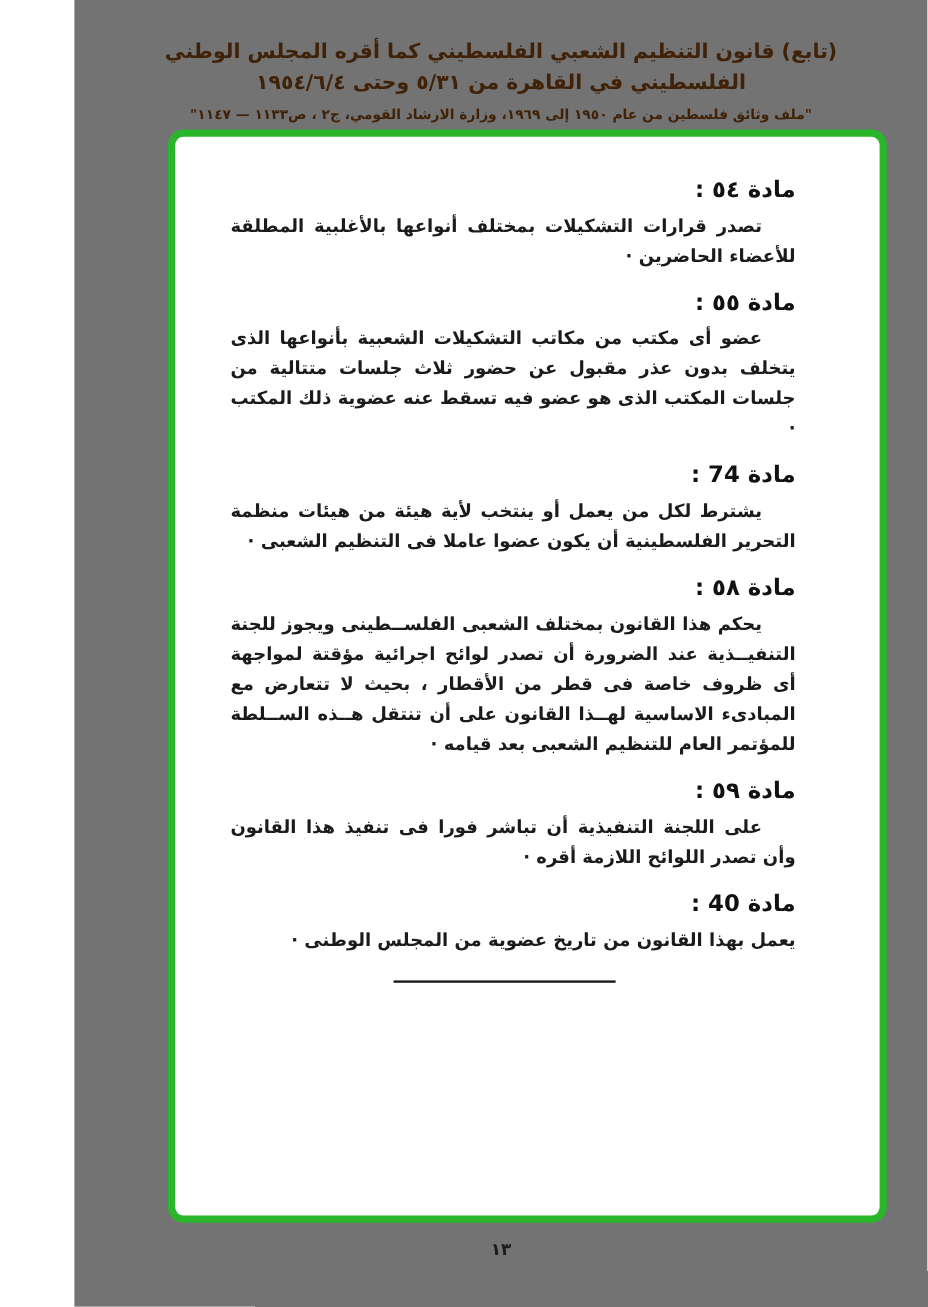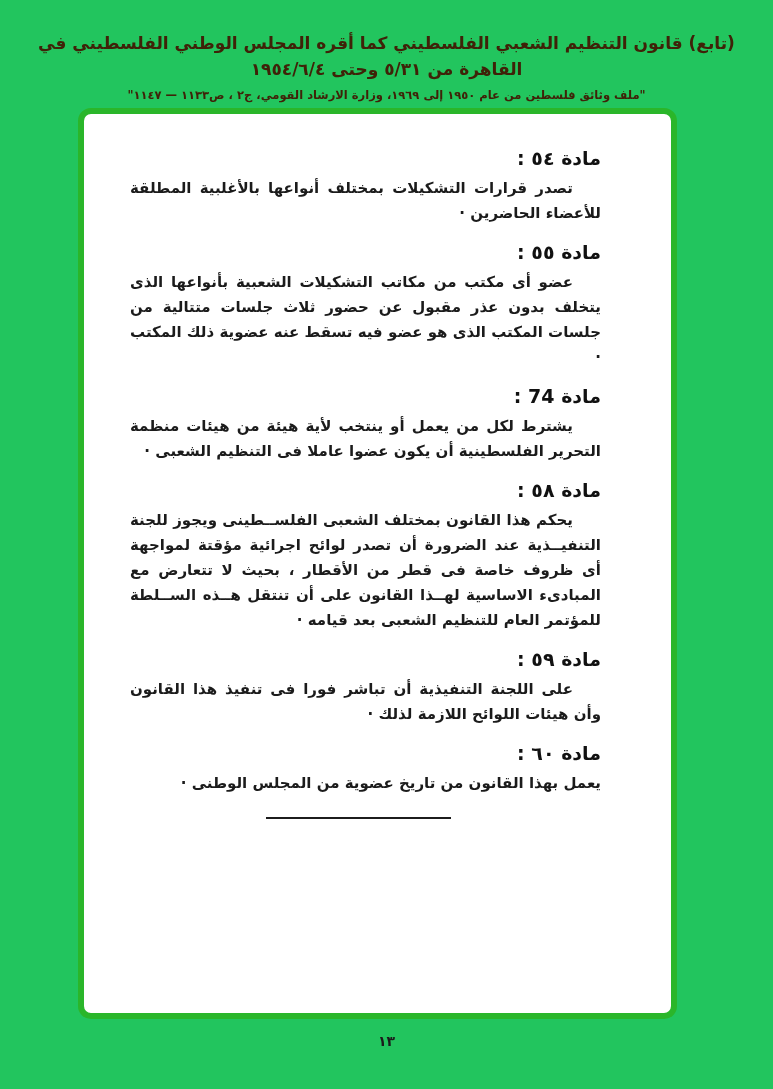--- a/index.html
+++ b/index.html
@@ -2,22 +2,22 @@
 <html lang="ar" dir="rtl"><head>
 <meta charset="utf-8">
 <style>
   html,body{
     margin:0; padding:0;
     background:#ffffff;
     font-family:"DejaVu Sans", sans-serif;
   }
   .page{
     position:relative;
-    width:773px; height:1089px;
-    background:#22c55e;
+    width:711px; height:1089px;
+    background:#737373;
     direction:rtl;
     overflow:hidden;
   }
   
   .header{
     position:absolute; top:30px; left:0; right:0;
     text-align:center;
     color:#3f2208;
   }
   .header .title{
@@ -107,25 +107,25 @@
       </section>
 
 
       <section class="article">
         <h3>مادة ٥٨ :</h3>
         <p class="indent">يحكم هذا القانون بمختلف الشعبى الفلســطينى ويجوز للجنة التنفيــذية عند الضرورة أن تصدر لوائح اجرائية مؤقتة لمواجهة أى ظروف خاصة فى قطر من الأقطار ، بحيث لا تتعارض مع المبادىء الاساسية لهــذا القانون على أن تنتقل هــذه الســلطة للمؤتمر العام للتنظيم الشعبى بعد قيامه ·</p>
       </section>
 
       <section class="article">
         <h3>مادة ٥٩ :</h3>
-        <p class="indent">على اللجنة التنفيذية أن تباشر فورا فى تنفيذ هذا القانون وأن هيئات اللوائح اللازمة لذلك ·</p>
+        <p class="indent">على اللجنة التنفيذية أن تباشر فورا فى تنفيذ هذا القانون وأن تصدر اللوائح اللازمة أقره ·</p>
       </section>
 
       <section class="article">
-        <h3>مادة ٦٠ :</h3>
+        <h3>مادة 40 :</h3>
         <p>يعمل بهذا القانون من تاريخ عضوية من المجلس الوطنى ·</p>
       </section>
 
       <div class="end-rule"></div>
 
     </div>
   </div>
 
   <div class="footer">
     <span class="pagenum">١٣</span>

